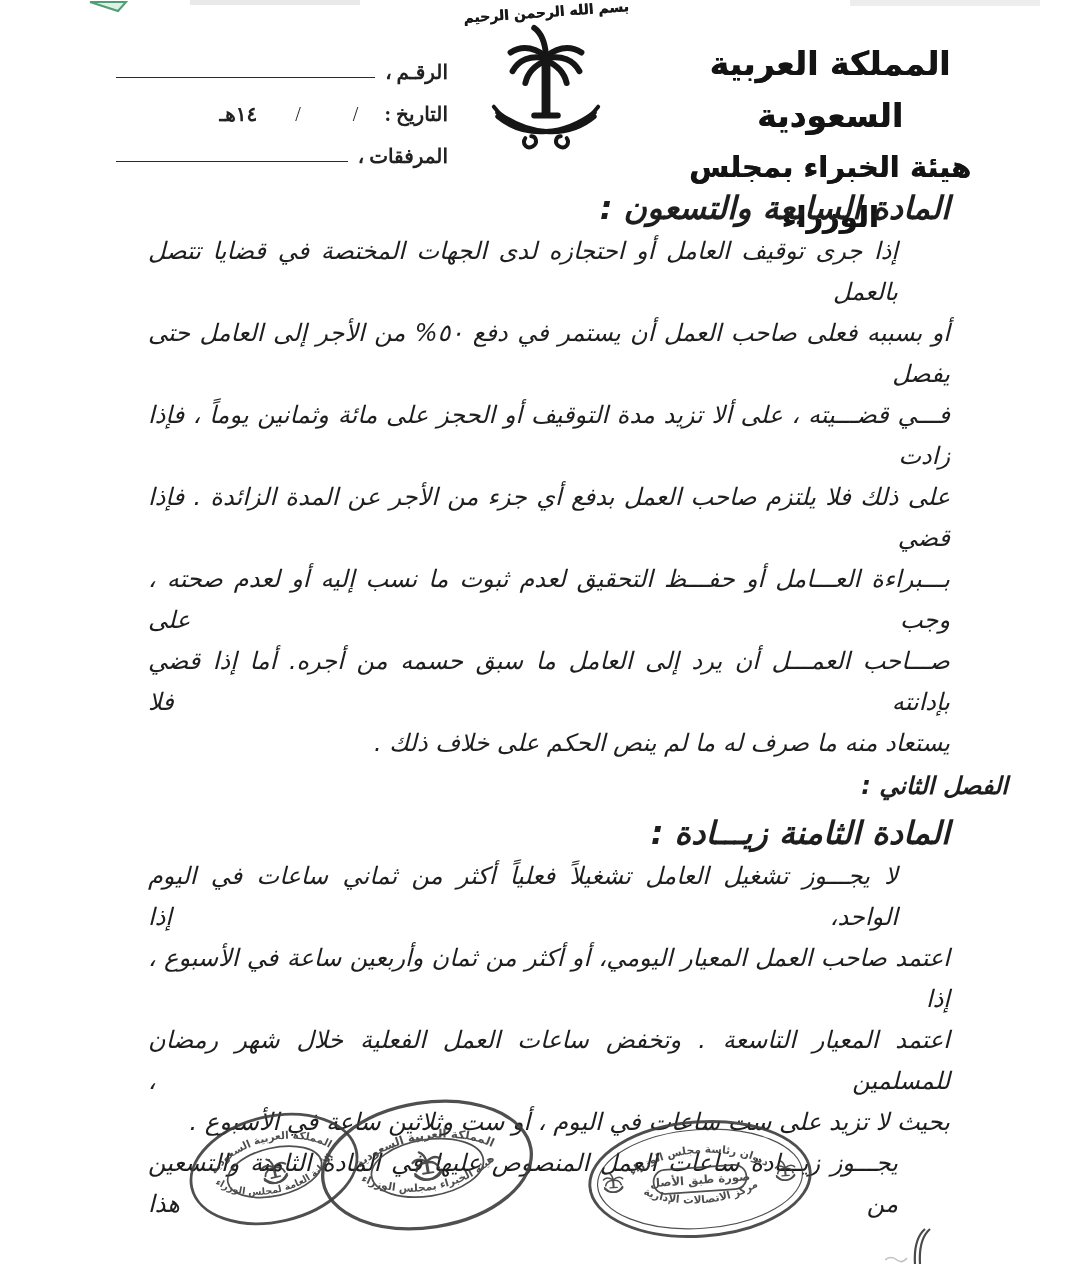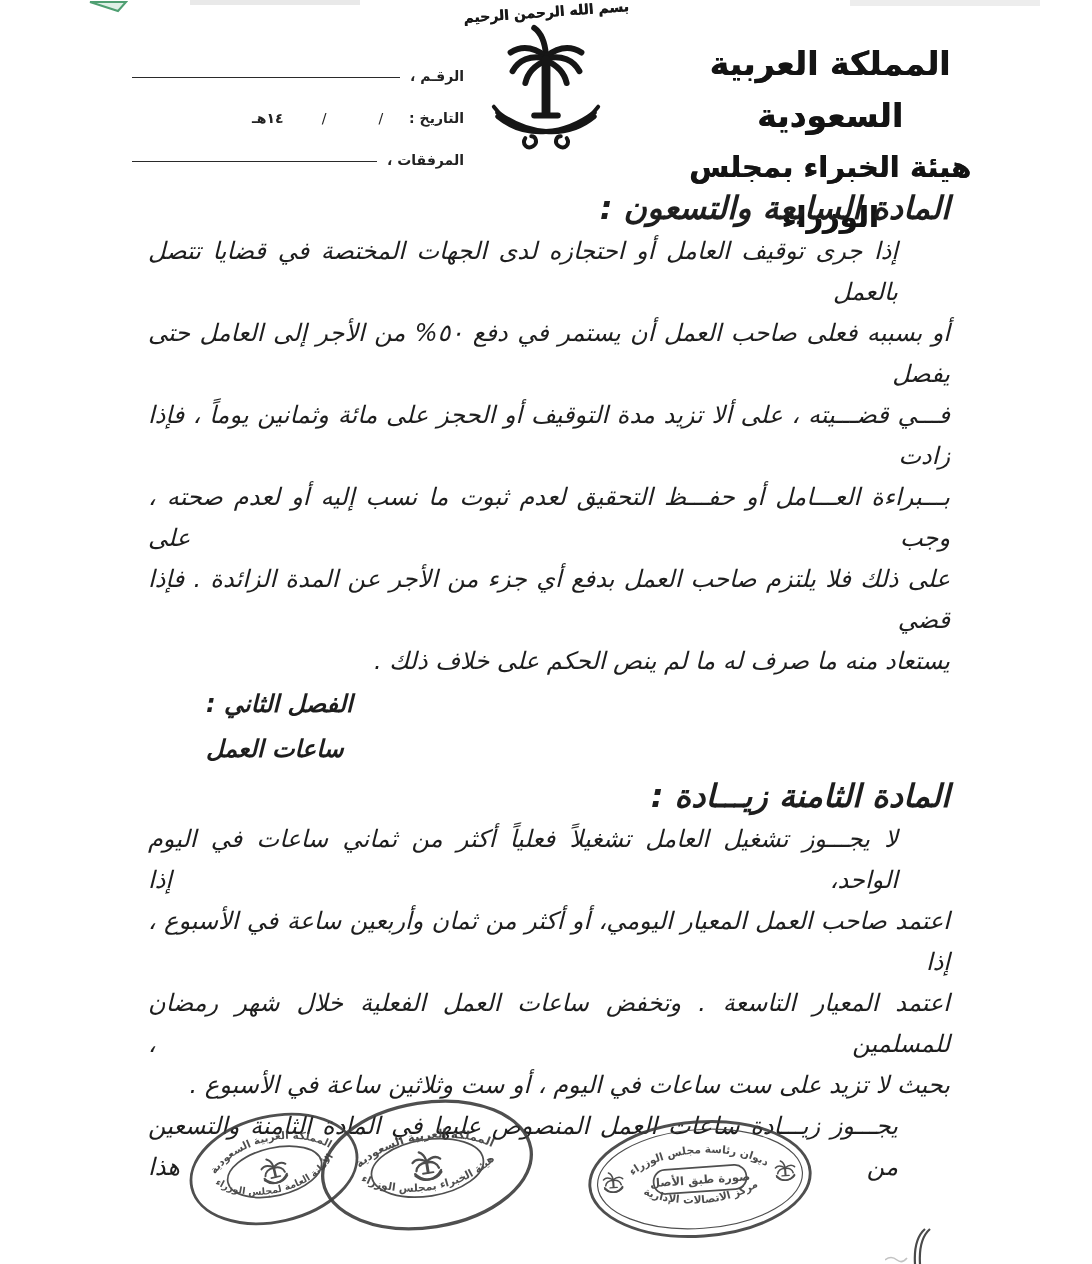--- a/index.html
+++ b/index.html
@@ -26,43 +26,43 @@
     position:absolute;top:4px;left:50%;transform:translateX(-50%);
     width:190px;text-align:center;
   }
   .bismillah{
     font-size:14px;font-weight:bold;color:#181818;
     transform:rotate(-4deg);white-space:nowrap;
     text-shadow:0.4px 0 0 #181818;
   }
   .emblem-large{display:block;margin:2px auto 0 auto;}
   .header-left{
-    position:absolute;top:44px;left:120px;width:344px;
-    direction:rtl;font-size:14px;font-weight:bold;color:#222;
+    position:absolute;top:44px;left:104px;width:344px;
+    direction:rtl;font-size:20px;font-weight:bold;color:#222;font-family:Liberation Serif, serif;
   }
   .field-row{display:flex;align-items:flex-end;height:42px;direction:rtl;}
   .field-label{white-space:nowrap;padding-bottom:2px;}
   .fill-line{flex:1;border-bottom:1.6px solid #2a2a2a;margin:0 10px 8px 12px;}
   .date-row .slash{margin:0 26px 2px 26px;font-weight:normal;}
   .date-year{margin-right:12px;padding-bottom:2px;margin-top:20px;}
   
   .doc-body{
     position:absolute;top:184px;right:142px;left:148px;
     direction:rtl;
     font-size:24px;font-style:italic;color:#1e1e1e;
   }
   .art-heading{
     font-size:32px;font-weight:bold;margin:7px 0 6px 0;
     line-height:34px;text-align:right;
   }
   .line{line-height:41px;text-align:right;white-space:nowrap;}
   .just{white-space:normal;text-align:justify;text-align-last:justify;}
   .indent{padding-right:52px;}
   .center-line{
-    line-height:45px;text-align:left;font-weight:bold;
+    line-height:45px;text-align:right;font-weight:bold;
     transform:translateX(58px);
   }
   
   .stamps-row{position:absolute;top:1096px;left:0;width:100%;height:168px;}
   .stamp{position:absolute;opacity:0.9;}
   .stamp1{left:183px;top:14px;transform:rotate(-13deg);z-index:1;}
   .stamp2{left:315px;top:2px;transform:rotate(-9deg);z-index:2;}
   .stamp3{left:583px;top:22px;transform:rotate(-4deg);}
   
   .corner-mark{position:absolute;left:885px;top:1224px;}
@@ -142,27 +142,27 @@
     </div>
   </header>
 
   <main class="doc-body">
 
     <section>
       <h2 class="art-heading">المادة السابعة والتسعون :</h2>
       <div class="line just indent">إذا جرى توقيف العامل أو احتجازه لدى الجهات المختصة في قضايا تتصل بالعمل</div>
       <div class="line just">أو بسببه فعلى صاحب العمل أن يستمر في دفع ٥٠% من الأجر إلى العامل حتى يفصل</div>
       <div class="line just">فـــي قضـــيته ، على ألا تزيد مدة التوقيف أو الحجز على مائة وثمانين يوماً ، فإذا زادت</div>
+      <div class="line just">على ذلك فلا يلتزم صاحب العمل بدفع أي جزء من الأجر عن المدة الزائدة . فإذا قضي</div>
       <div class="line just">بـــبراءة العـــامل أو حفـــظ التحقيق لعدم ثبوت ما نسب إليه أو لعدم صحته ، وجب على</div>
-      <div class="line just">على ذلك فلا يلتزم صاحب العمل بدفع أي جزء من الأجر عن المدة الزائدة . فإذا قضي</div>
+      <div class="line just">صـــاحب العمـــل أن يرد إلى العامل ما سبق حسمه من أجره. أما إذا قضي بإدانته فلا</div>
       <div class="line">يستعاد منه ما صرف له ما لم ينص الحكم على خلاف ذلك .</div>
     </section>
 
     <div class="center-line">الفصل الثاني :</div>
-    <div class="center-line">ساعات العمل</div>
 
     <section>
       <h2 class="art-heading">المادة الثامنة زيـــادة :</h2>
       <div class="line just indent">لا يجـــوز تشغيل العامل تشغيلاً فعلياً أكثر من ثماني ساعات في اليوم الواحد، إذا</div>
       <div class="line just">اعتمد صاحب العمل المعيار اليومي، أو أكثر من ثمان وأربعين ساعة في الأسبوع ، إذا</div>
       <div class="line just">اعتمد المعيار التاسعة . وتخفض ساعات العمل الفعلية خلال شهر رمضان للمسلمين ،</div>
       <div class="line">بحيث لا تزيد على ست ساعات في اليوم ، أو ست وثلاثين ساعة في الأسبوع .</div>
     </section>
 
     <section>

